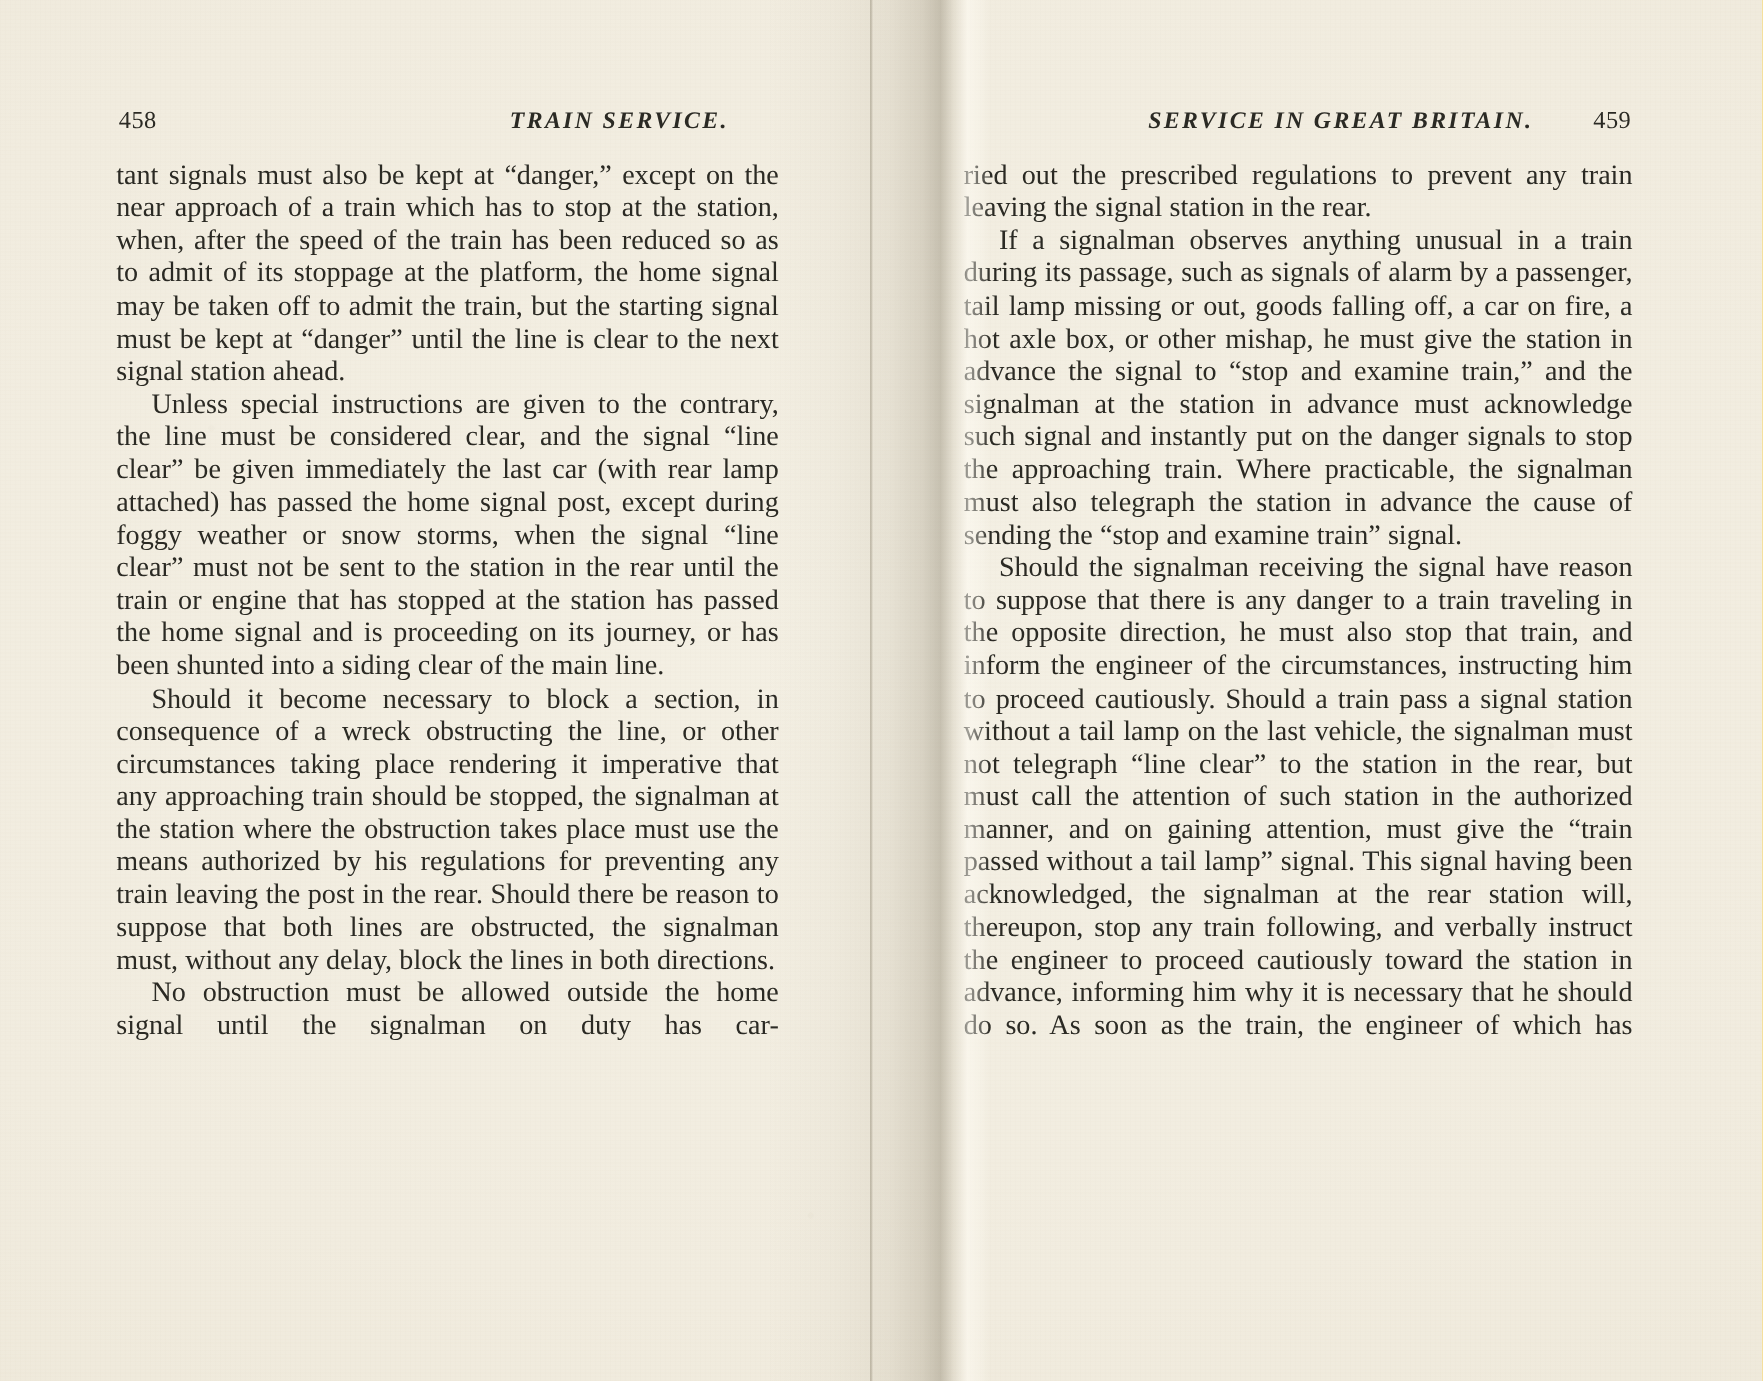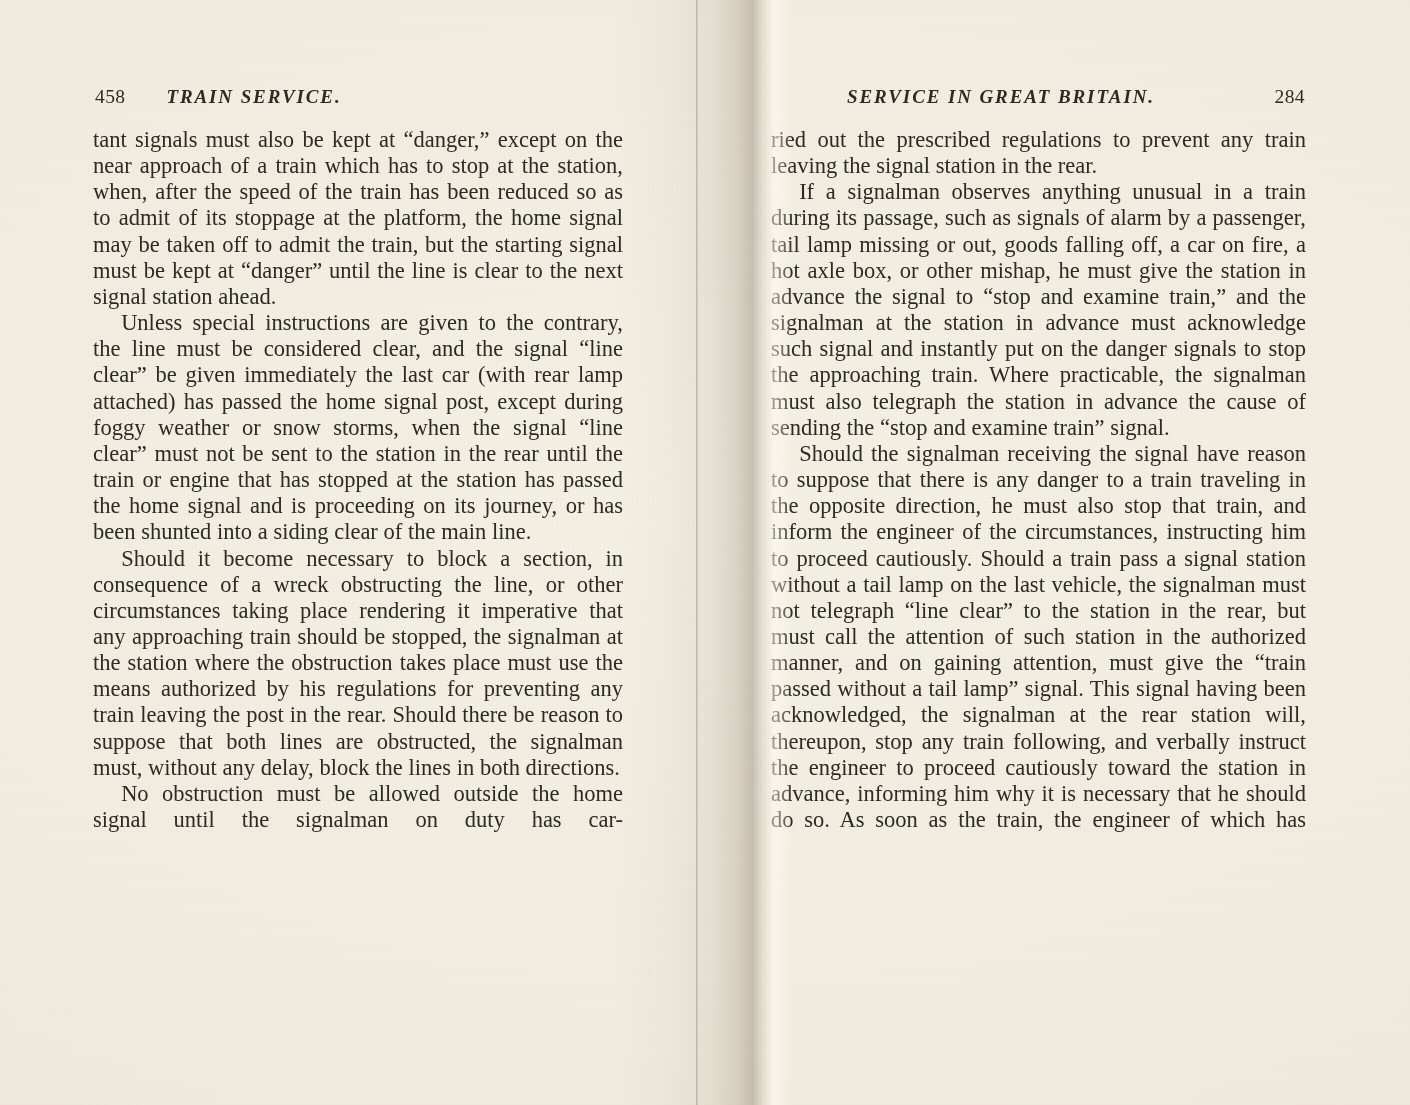--- a/index.html
+++ b/index.html
@@ -92,21 +92,21 @@
   .page-right .running-head { left: 72px;  width: 533px; gap: 48px; }
 
   .folio {
     font-style: normal;
     font-size: 19.5px;
     letter-spacing: .02em;
     flex: 0 0 auto;
   }
   .head-title {
     flex: 1 1 auto;
-    text-align: left;
+    text-align: right;
     font-style: italic;
     font-weight: bold;
     font-size: 19px;
     letter-spacing: .10em;
     margin-left: 41px;
   }
   
   .page-left .head-title  { padding-right: 40px; }
   
   .page-right .head-title { padding-left: 34px; }
@@ -163,21 +163,21 @@
       <p>Should it become necessary to block a section, in consequence of a wreck obstructing the line, or other circumstances taking place rendering it imperative that any approaching train should be stopped, the signalman at the station where the obstruction takes place must use the means authorized by his regulations for preventing any train leaving the post in the rear. Should there be reason to suppose that both lines are obstructed, the signalman must, without any delay, block the lines in both directions.</p>
       <p class="runon">No obstruction must be allowed outside the home signal until the signalman on duty has car-</p>
     </div>
 
   </div>
 
   <div class="page page-right">
 
     <div class="running-head">
       <span class="head-title">SERVICE IN GREAT BRITAIN.</span>
-      <span class="folio">284</span>
+      <span class="folio">459</span>
     </div>
 
     <div class="textblock">
       <p class="cont">ried out the prescribed regulations to prevent any train leaving the signal station in the rear.</p>
       <p>If a signalman observes anything unusual in a train during its passage, such as signals of alarm by a passenger, tail lamp missing or out, goods falling off, a car on fire, a hot axle box, or other mishap, he must give the station in advance the signal to “stop and examine train,” and the signalman at the station in advance must acknowledge such signal and instantly put on the danger signals to stop the approaching train.  Where practicable, the signalman must also telegraph the station in advance the cause of sending the “stop and examine train” signal.</p>
       <p class="runon">Should the signalman receiving the signal have reason to suppose that there is any danger to a train traveling in the opposite direction, he must also stop that train, and inform the engineer of the circumstances, instructing him to proceed cautiously.  Should a train pass a signal station without a tail lamp on the last vehicle, the signalman must not telegraph “line clear” to the station in the rear, but must call the attention of such station in the authorized manner, and on gaining attention, must give the “train passed without a tail lamp” signal.  This signal having been acknowledged, the signalman at the rear station will, thereupon, stop any train following, and verbally instruct the engineer to proceed cautiously toward the station in advance, informing him why it is necessary that he should do so. As soon as the train, the engineer of which has</p>
     </div>
 
   </div>
 

